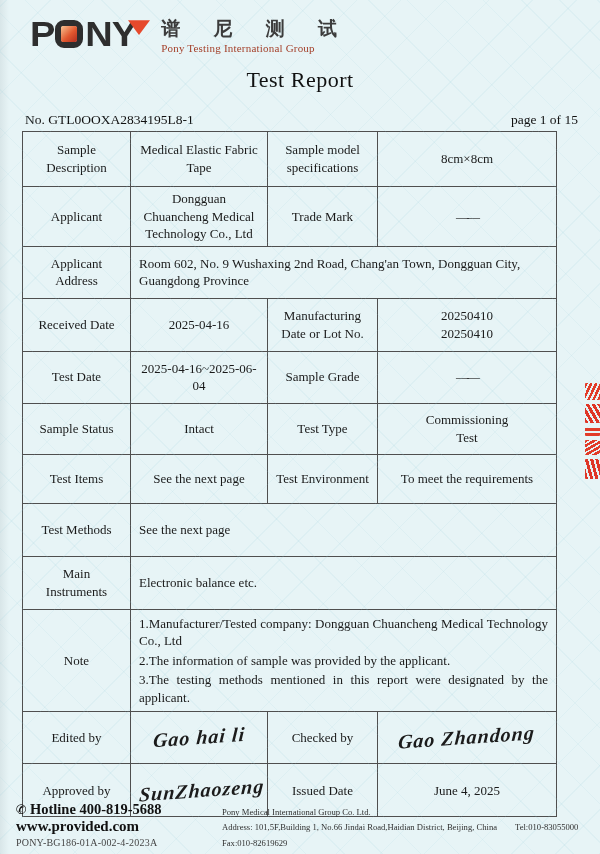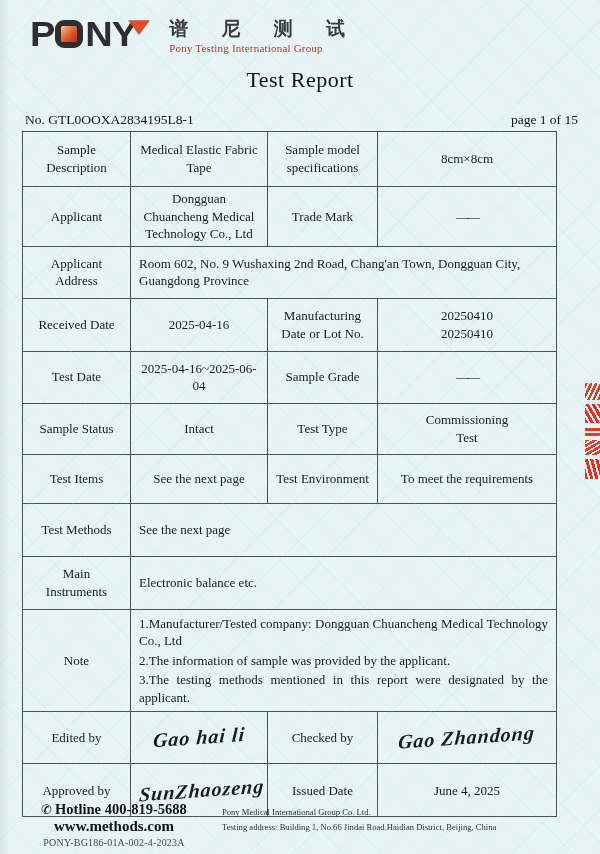--- a/index.html
+++ b/index.html
@@ -32,21 +32,21 @@
     content:""; position:absolute; inset:0;
     background:linear-gradient(135deg,#f8c492 0%, #e2582f 55%, #b22e1f 100%);
     border-radius:2px;
   }
   .lg-y { position:relative; margin-left:1px; }
   .lg-tri {
     position:absolute; top:0px; right:-15px; width:0; height:0;
     border-left:11px solid transparent; border-right:11px solid transparent;
     border-top:16px solid #e6492c;
   }
-  .logo-cn-block { margin-left:34px; margin-top:1px; }
+  .logo-cn-block { margin-left:26px; margin-top:1px; }
   .logo-cn {
     font-family:"Liberation Sans", sans-serif; font-size:19px; font-weight:bold;
     color:#3c3c3c; letter-spacing:14px; white-space:nowrap; line-height:22px;
   }
   .logo-tagline { font-size:11px; color:#a4402a; margin-top:2px; letter-spacing:0.2px; }
 
   .title { text-align:center; font-size:22px; font-weight:normal; margin:13px 0 0; color:#101010; letter-spacing:0.5px; }
 
   .meta-row {
     display:flex; justify-content:space-between; align-items:flex-end;
@@ -66,21 +66,21 @@
   .dash { letter-spacing:-2px; }
   .note-line { margin:2px 0; text-align:justify; }
   .sig {
     display:inline-block; font-style:italic; font-weight:bold; font-size:20px;
     letter-spacing:1px; color:#1b1b1b; transform:rotate(-4deg) skewX(-8deg);
     white-space:nowrap;
   }
 
   
   .footer { position:absolute; left:0; top:801px; width:600px; display:flex; align-items:flex-start; }
-  .f-left { width:196px; margin-left:16px; text-align:center; flex:none; }
+  .f-left { width:196px; margin-left:16px; text-align:left; flex:none; }
   .f-hotline { font-weight:bold; font-size:14.5px; white-space:nowrap; color:#111; }
   .f-phone { font-family:"DejaVu Sans", sans-serif; font-size:13px; margin-right:3px; }
   .f-site { font-weight:bold; font-size:15px; margin-top:0px; color:#111; }
   .f-code { font-size:10px; color:#454545; margin-top:2px; letter-spacing:0.2px; }
   .f-right { margin-left:10px; font-size:8.6px; color:#303030; line-height:1.8; padding-top:4px; }
   .f-tel { margin-left:18px; }
 
   
   .stamp {
     position:absolute; top:383px; right:0; width:16px; height:98px;
@@ -195,25 +195,26 @@
         <td><span class="sig">SunZhaozeng</span></td>
         <td>Issued Date</td>
         <td>June 4, 2025</td>
       </tr>
     </tbody>
   </table>
 
   <div class="footer">
     <div class="f-left">
       <div class="f-hotline"><span class="f-phone">✆</span><span>Hotline 400-819-5688</span></div>
-      <div class="f-site">www.methods.com</div>
+      <div class="f-site">www.provided.com</div>
       <div class="f-code">PONY-BG186-01A-002-4-2023A</div>
     </div>
     <div class="f-right">
       <div>Pony Medical International Group Co. Ltd.</div>
+      <div><span>Address: 101,5F,Building 1, No.66 Jindai Road,Haidian District, Beijing, China</span><span class="f-tel">Tel:010-83055000 Fax:010-82619629</span></div>
       <div>Testing address: Building 1, No.66 Jindai Road,Haidian District, Beijing, China</div>
     </div>
   </div>
 
   <div class="stamp">
       <i></i>
       <i></i>
       <i></i>
       <i></i>
       <i></i>

